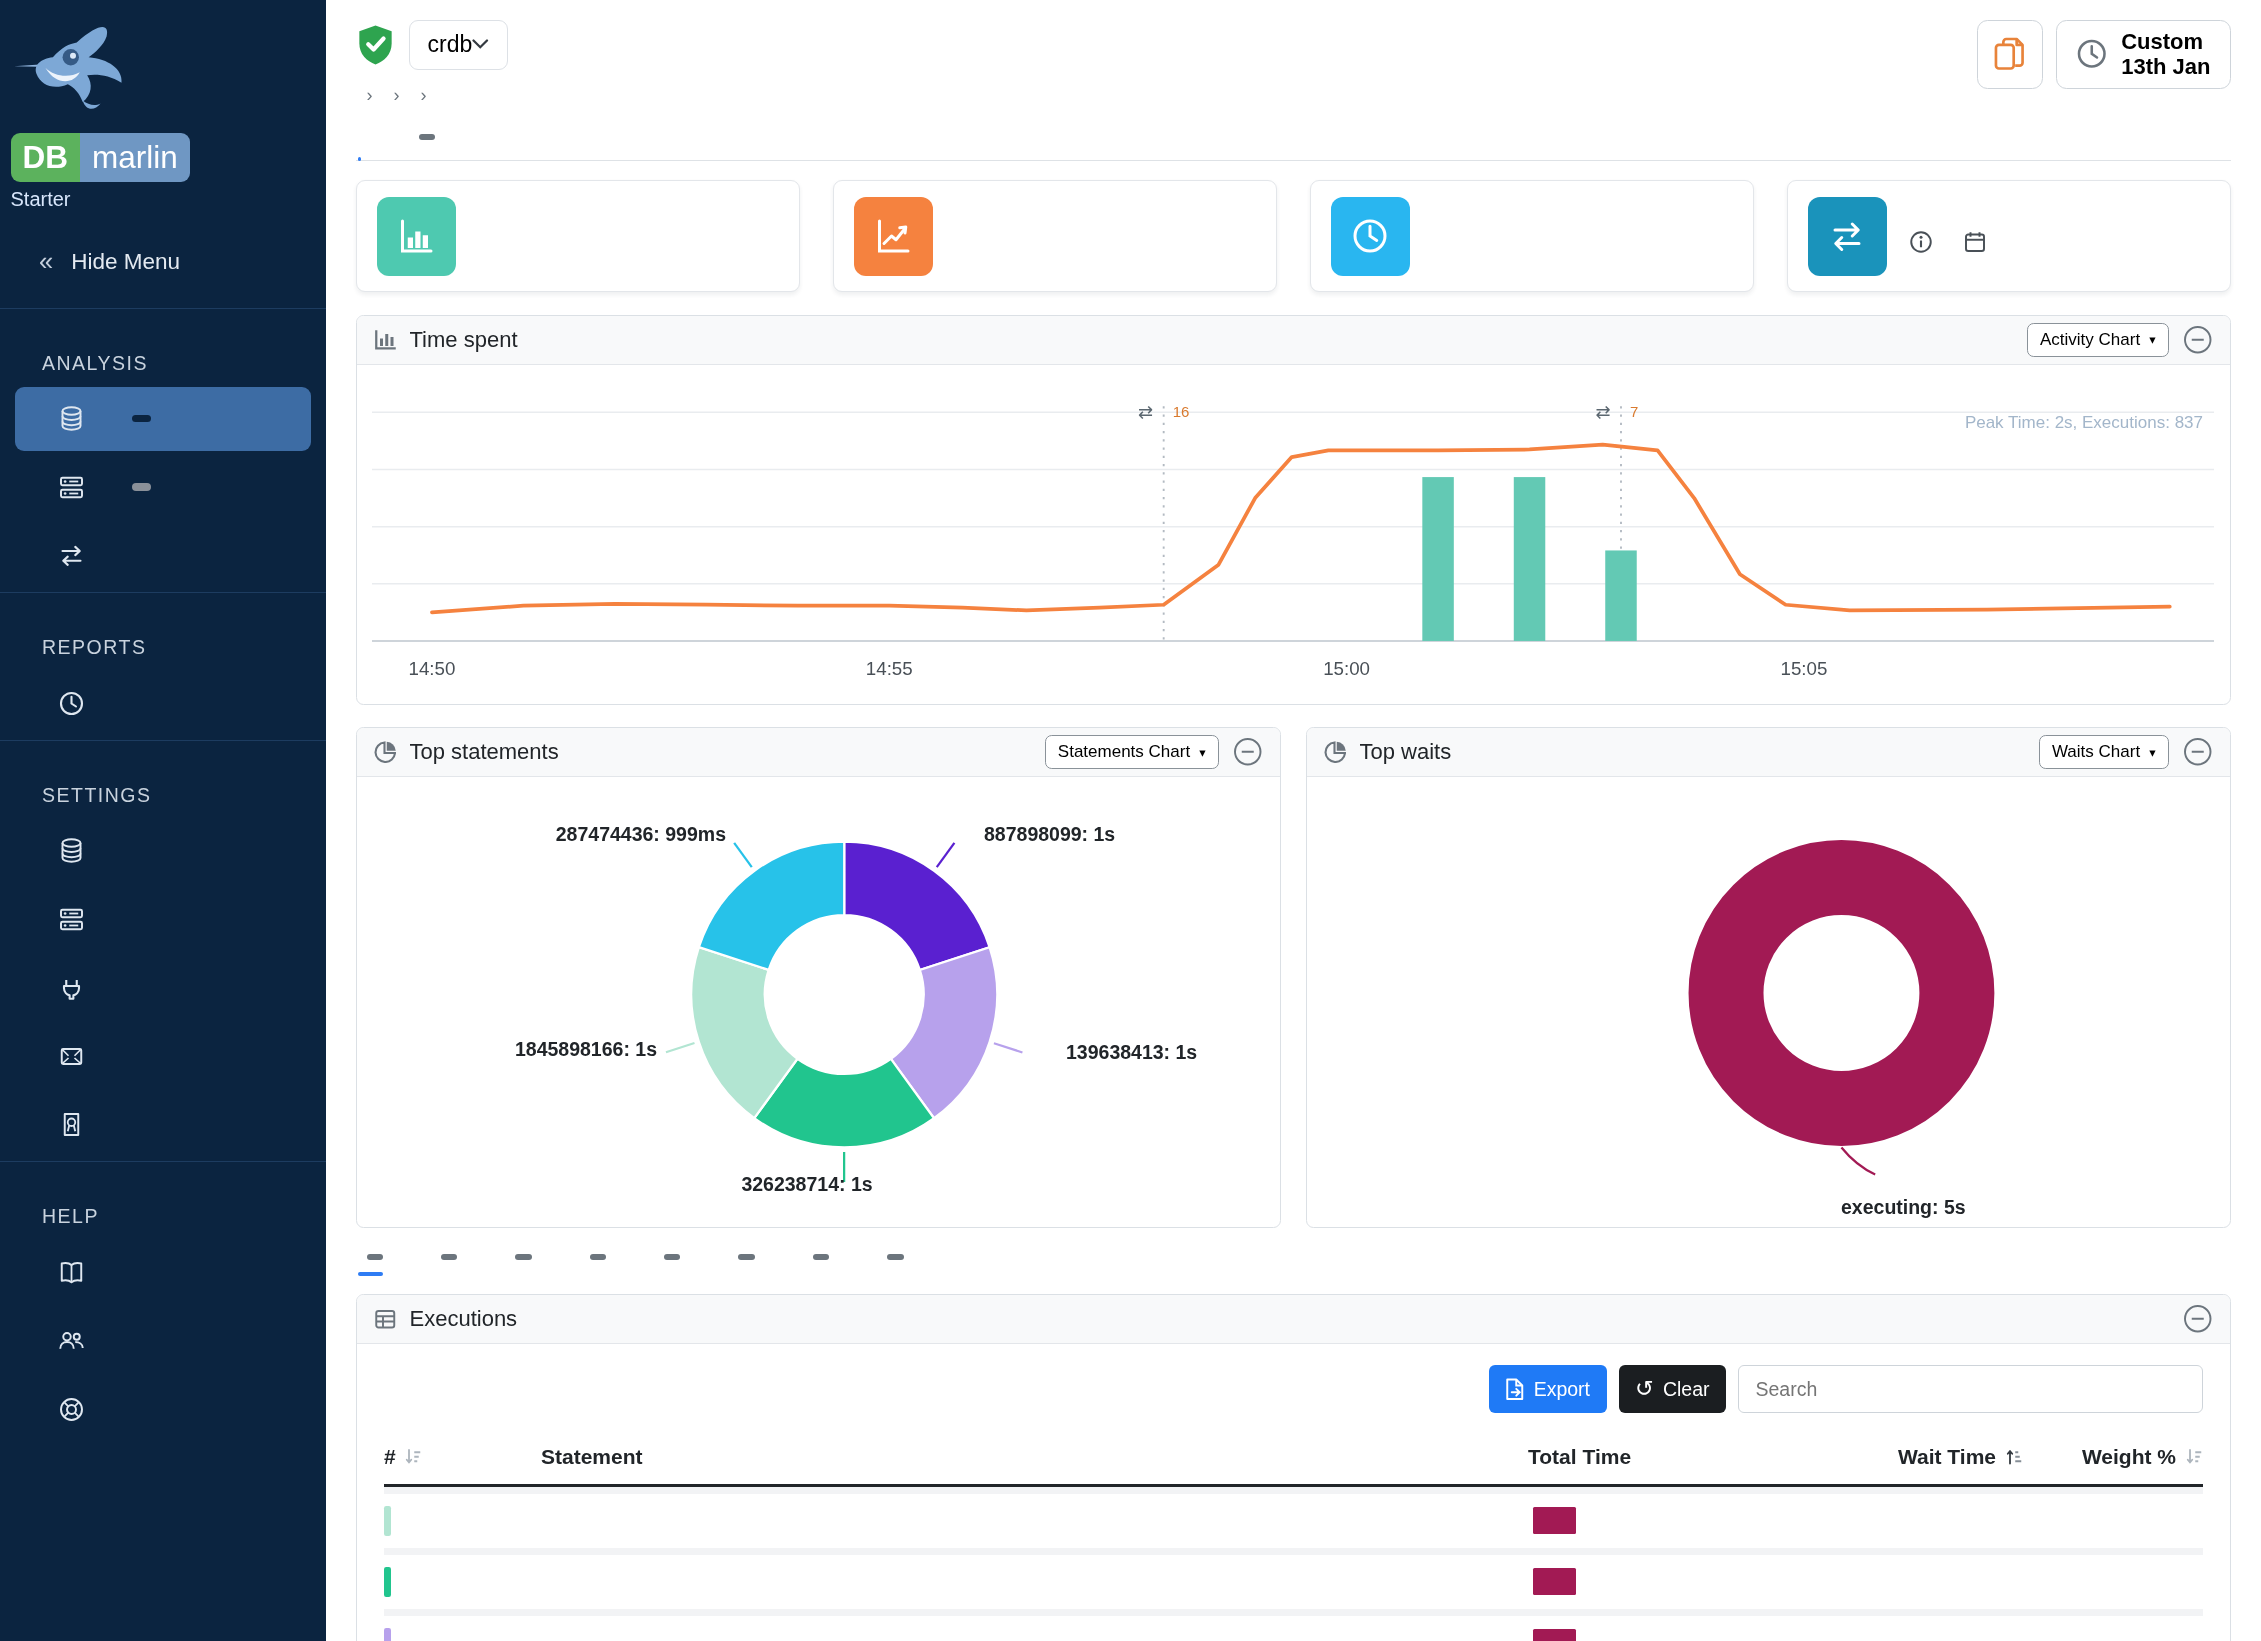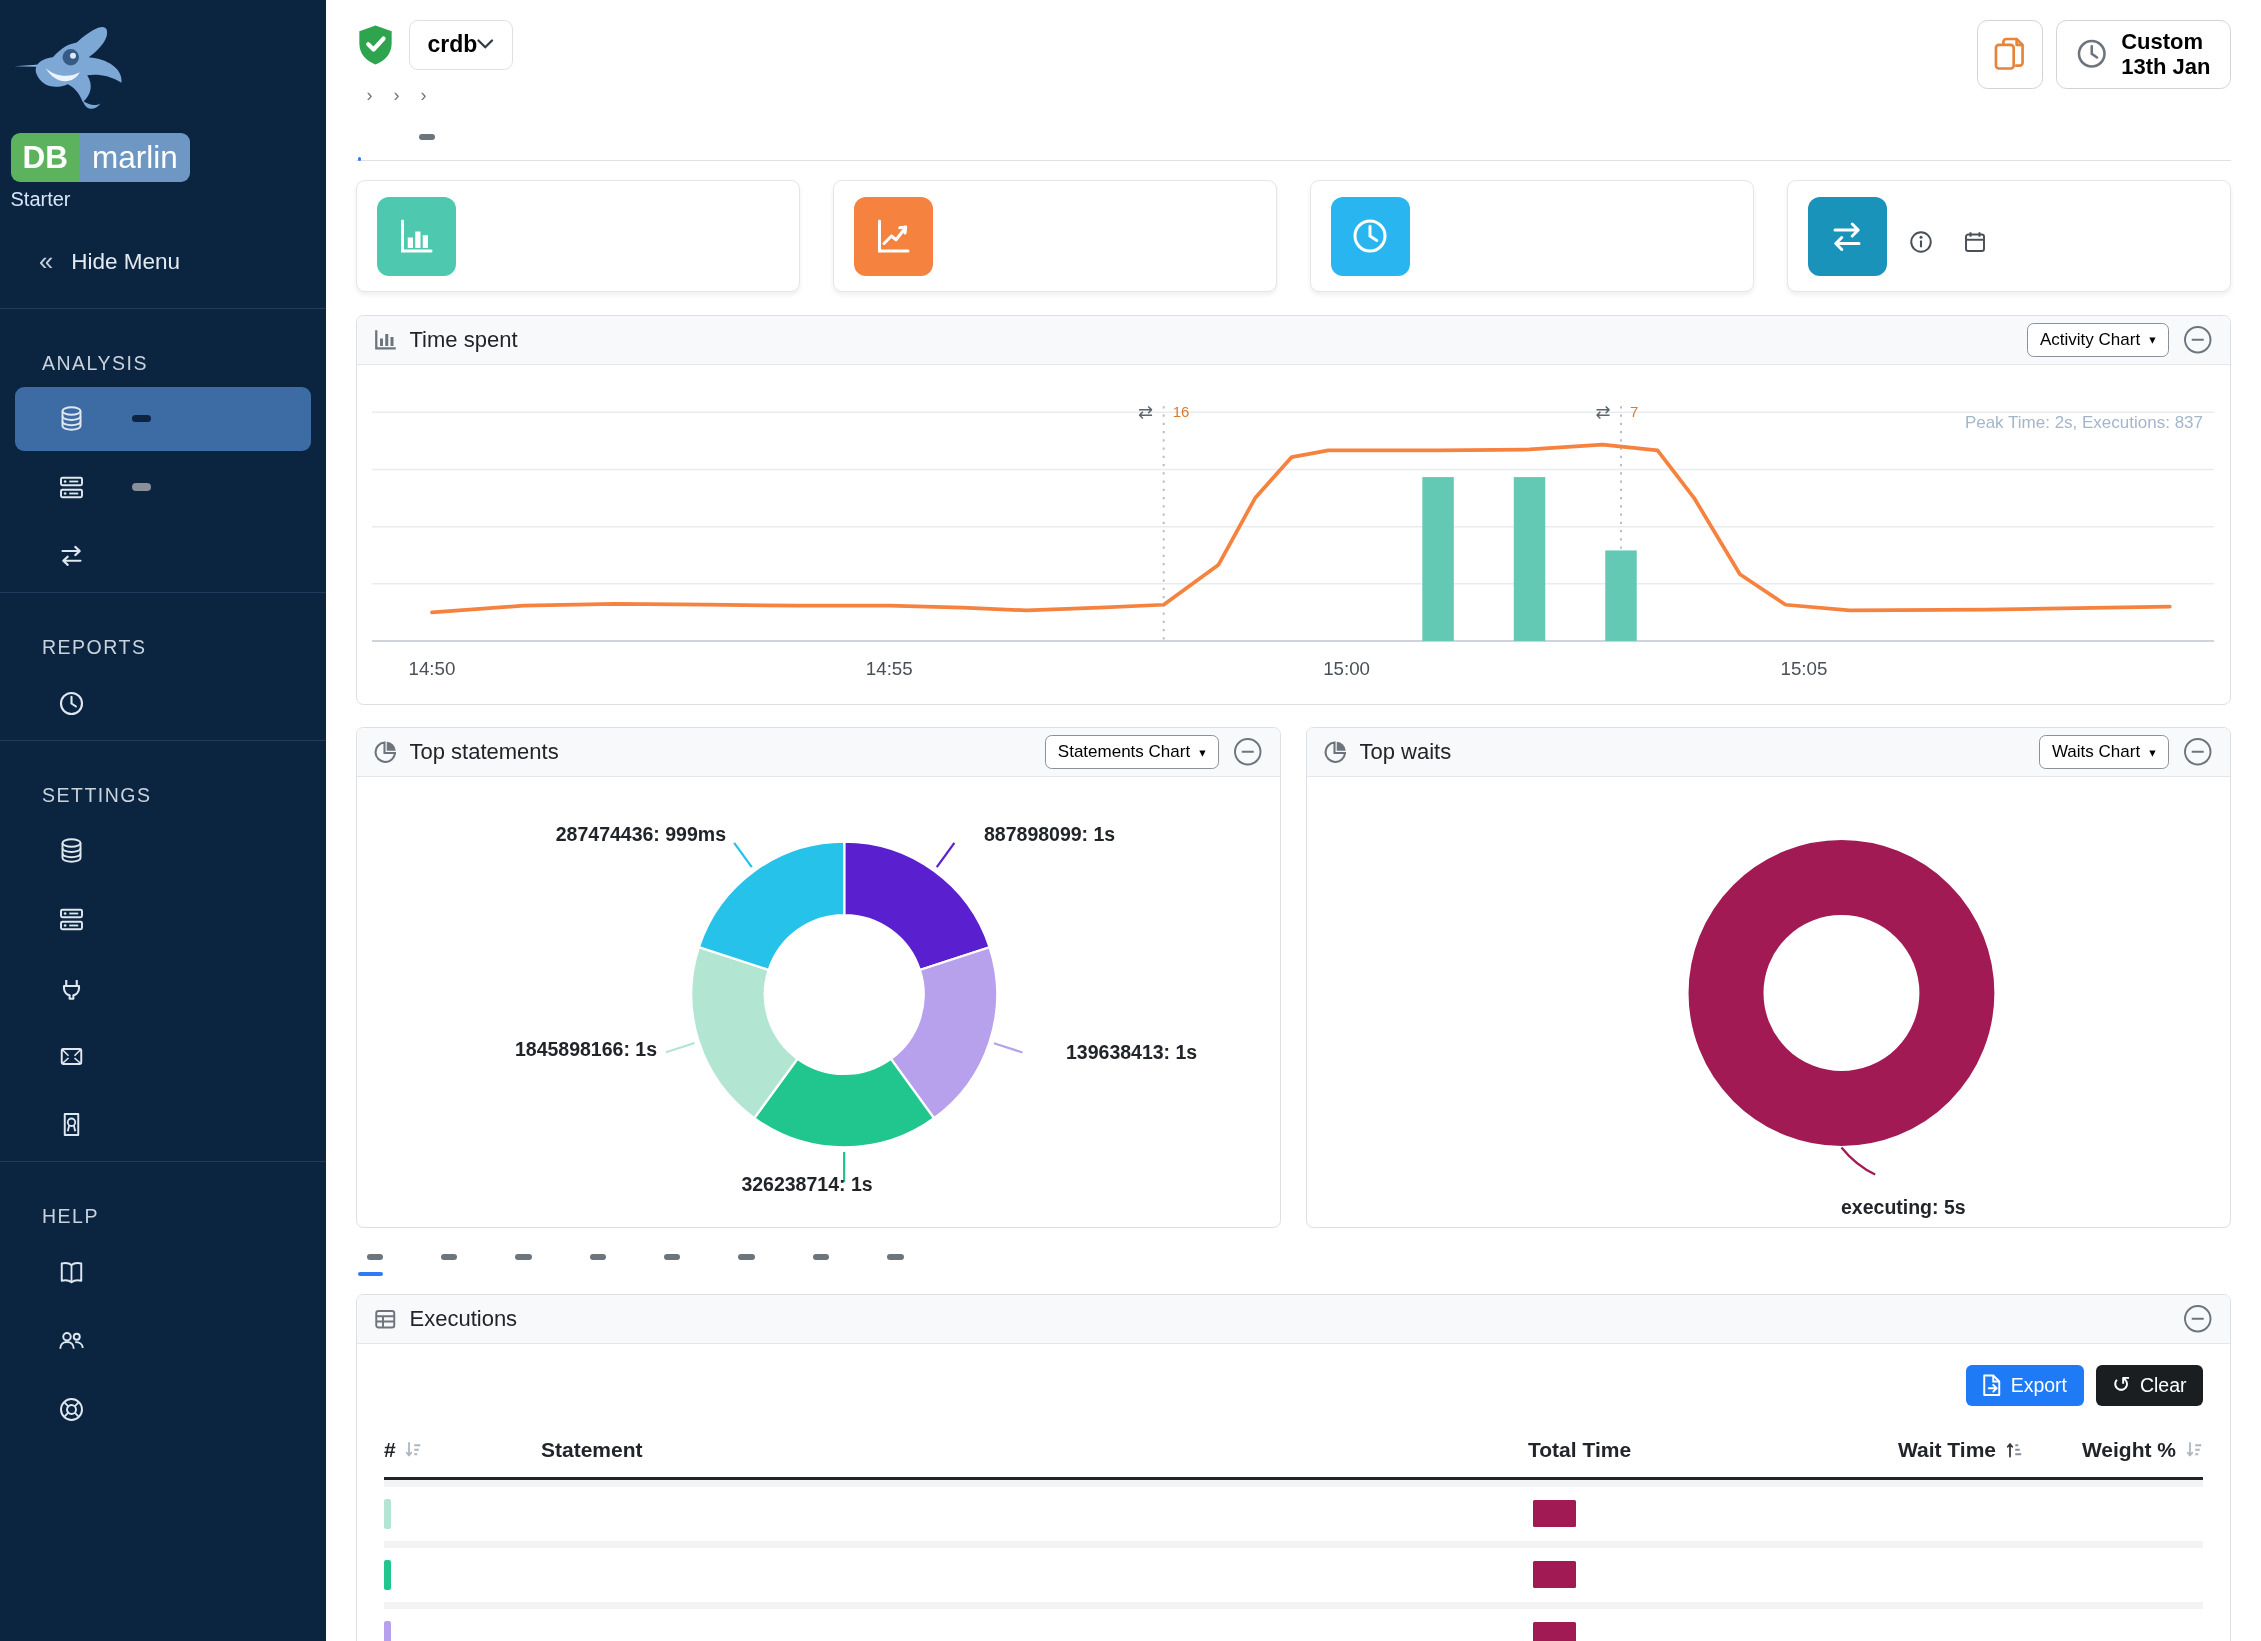--- a/index.html
+++ b/index.html
@@ -23,21 +23,21 @@
   .side-item.active { background:#3d6ca4; color:#fff; }
   .side-item .sicon { width:28.5px; display:inline-flex; justify-content:center; }
   .sbadge { margin-left:7.5px; font-size:16.5px; padding:3.7px 9.7px; border-radius:6.7px; background:#8a9099; color:#fff; }
   .sbadge.dark { background:#0b2440; }
   svg { display:block; }
 
   
   .main { flex:1; position:relative; background:#fff; height:1642px; overflow:hidden; }
   .topbar { position:relative; padding:19.5px 30px 0 30px; }
   .inst-row { display:flex; align-items:center; gap:13.5px; }
-  .inst-btn { display:flex; align-items:center; gap:0; border:1.5px solid #dde1e6; border-radius:9px; padding:10.5px 18px; font-size:23px; font-weight:bold; background:#fff; cursor:pointer; }
+  .inst-btn { display:flex; align-items:center; gap:0; border:1.5px solid #dde1e6; border-radius:9px; padding:10.5px 18px; font-size:23px; font-weight:normal; background:#fff; cursor:pointer; }
   .crumbs { margin-top:15px; font-size:20px; display:flex; gap:10.5px; align-items:center; }
   .crumbs a { color:#2e7cf4; text-decoration:none; cursor:pointer; }
   .crumbs .sep { color:#6c757d; font-size:18px; }
   .crumbs .current { color:#343a40; }
   .top-actions { position:absolute; top:19.5px; right:30px; display:flex; gap:13px;margin-left:16px; }
   .icon-btn { width:66px; height:69px; border:1.5px solid #ced4da; border-radius:10.5px; background:#fff; display:flex; align-items:center; justify-content:center; cursor:pointer; }
   .time-btn { height:69px; border:1.5px solid #ced4da; border-radius:10.5px; background:#fff; display:flex; align-items:center; gap:13.5px; padding:0 19.5px; cursor:pointer; }
   .time-btn .tb-text { font-size:22px; font-weight:bold; line-height:1.15; text-align:left; }
   .main-tabs { display:flex; gap:48px; margin-top:25.5px; border-bottom:1.5px solid #dee2e6; padding:0 1.5px; }
   .main-tab { font-size:23px; font-weight:bold; color:#212529; padding:7.5px 1.5px 15px 1.5px; position:relative; cursor:pointer; display:flex; gap:9px; align-items:flex-start; }
@@ -614,20 +614,21 @@
                 <path d="M3 2 H15 L23 10 V28 H3 Z" fill="none" stroke="#fff" stroke-width="2.6" stroke-linejoin="round"></path>
                 <path d="M15 2 V10 H23" fill="none" stroke="#fff" stroke-width="2.6"></path>
                 <path d="M9 19 H19 M15 14.5 L19.5 19 L15 23.5" fill="none" stroke="#fff" stroke-width="2.6" stroke-linecap="round"></path>
               </svg>
             <span>Export</span>
           </button>
           <button class="btn btn-clear">
             <span style="font-size:22.5px; line-height:1;">↺</span>
             <span>Clear</span>
           </button>
+          <input class="search-input" placeholder="Search" style="">
         </div>
 
         <div class="tgrid">
           <div class="trow thead">
             <div class="th">
               <span>#</span>
               <svg width="19.5" height="19.5" viewBox="0 0 26 26">
                   <path d="M8 4 V20 M5 17 L8 20.5 L11 17" stroke="#adb5bd" stroke-width="2.4" fill="none" stroke-linecap="round"></path>
                   <line x1="15" y1="7" x2="23" y2="7" stroke="#adb5bd" stroke-width="2.4"></line>
                   <line x1="15" y1="13" x2="21" y2="13" stroke="#adb5bd" stroke-width="2.4"></line>

